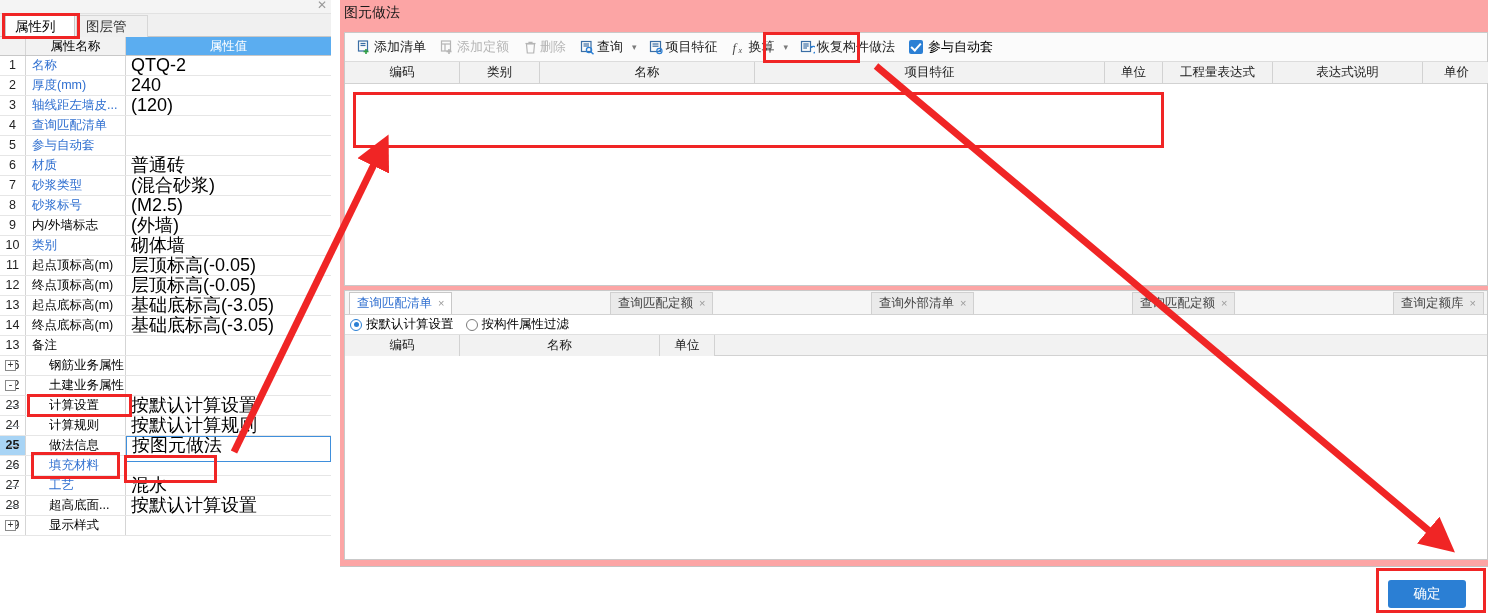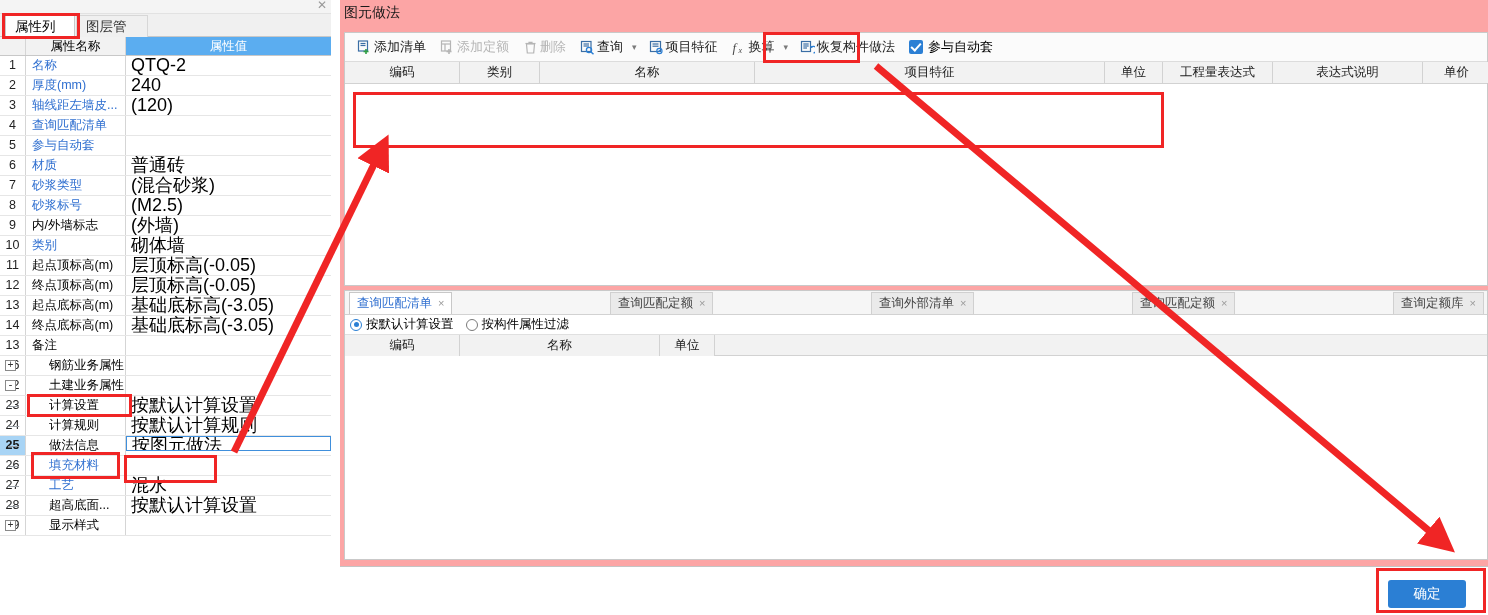--- a/index.html
+++ b/index.html
@@ -62,21 +62,21 @@
     position:absolute; left:26px; top:0; width:100px; height:19px; line-height:19px;
     font-size:12.5px; border-right:1px solid #d5d5d5; padding-left:6px; white-space:nowrap; overflow:hidden;
   }
   .grow .pname.link { color:#2f6fd0; }
   .grow .pname.ind  { padding-left:23px; }
   .grow .pval {
     position:absolute; left:126px; top:0; width:205px; height:19px; line-height:19px;
     font-size:18px; padding-left:5px; white-space:nowrap; overflow:hidden;
   }
   .grow.selected .pval {
-    border:1px solid #3f8fdc; height:15px; line-height:17px; background:#fff;
+    border:1px solid #3f8fdc; height:26px; line-height:17px; background:#fff;
   }
   .treebox {
     position:absolute; left:5px; top:4px; width:11px; height:11px;
     border:1px solid #8a8a8a; background:#fff; font-size:10px; line-height:9px;
     text-align:center; color:#333; font-family:"Liberation Mono", monospace;
   }
   .treeline {
     position:absolute; left:8px; top:10px; width:11px; height:1px; background:#9aa0a6;
   }
 

